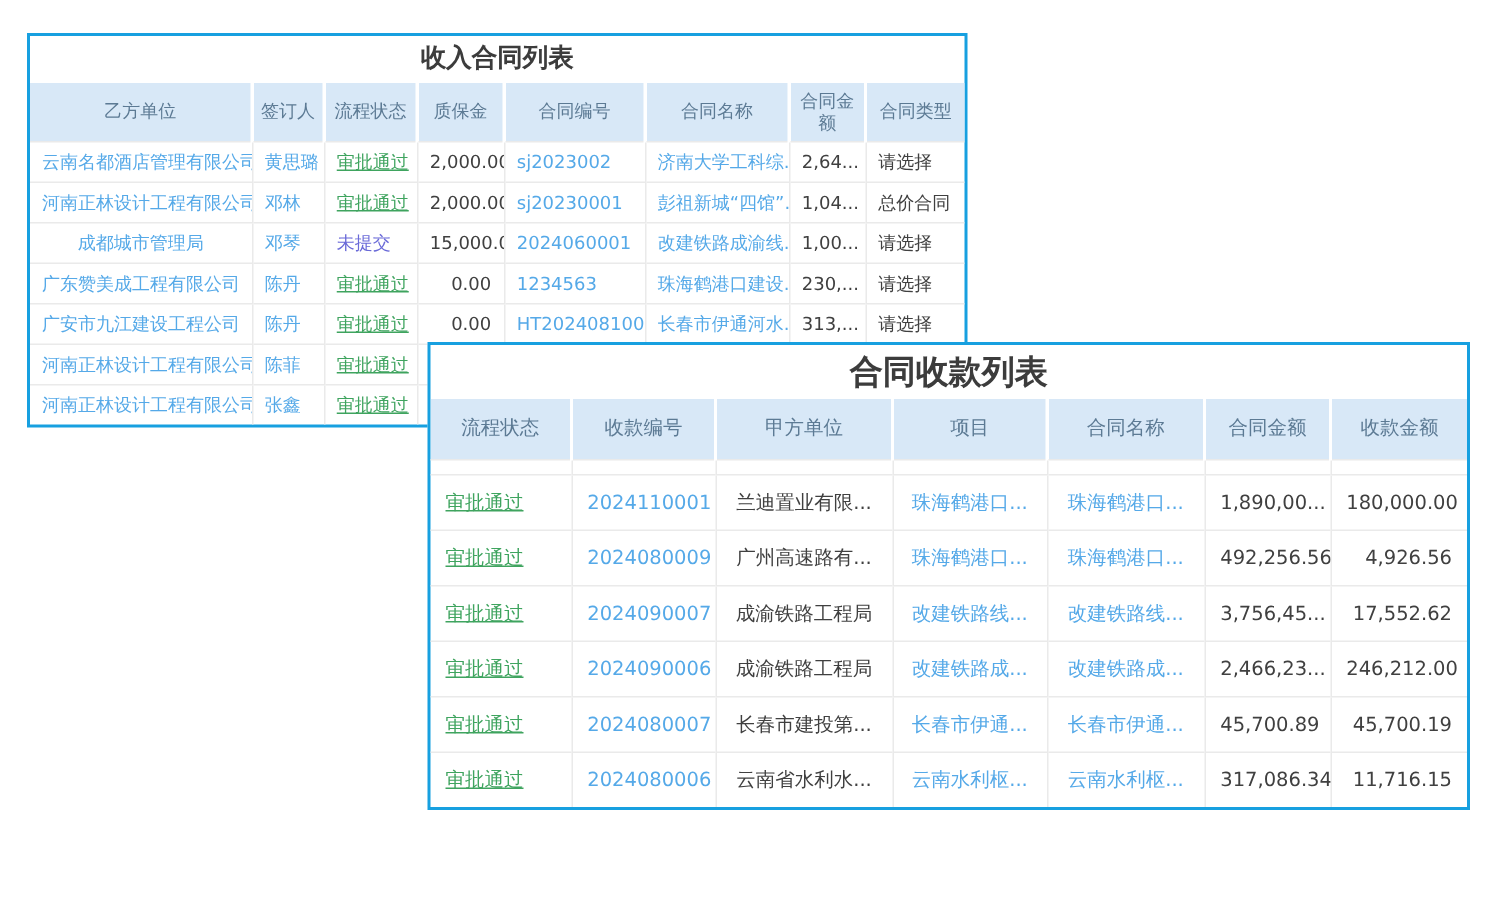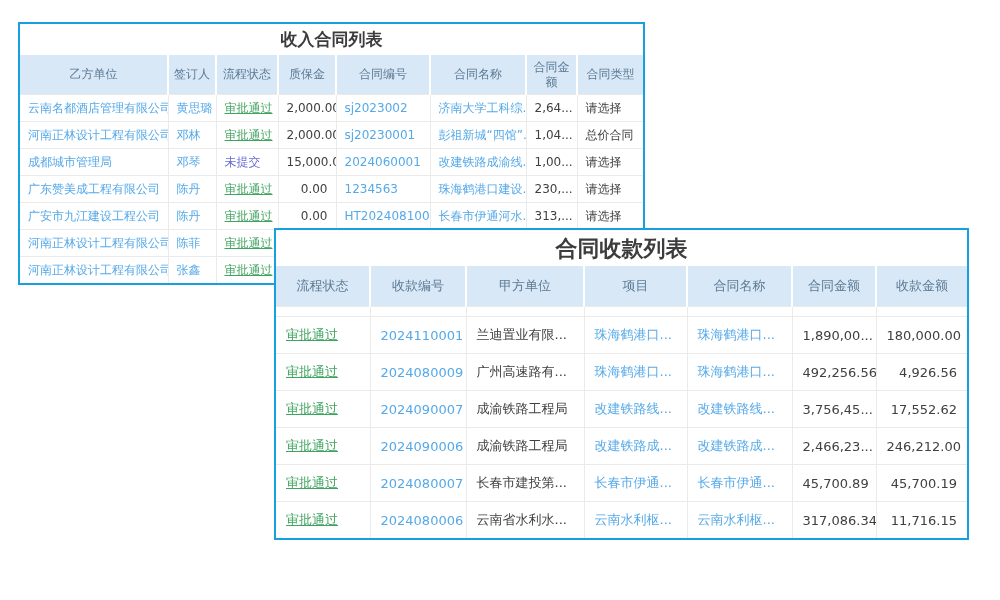--- a/index.html
+++ b/index.html
@@ -19,21 +19,21 @@
     width:1000px;height:600px;position:relative;overflow:hidden;
     background:#ffffff;
     font-family:"DejaVu Sans","Liberation Sans",sans-serif;
   }
   .panel{
     position:absolute;background:#ffffff;
     border:2px solid var(--accent);
     box-sizing:border-box;
   }
   .panel-1{left:18px;top:22px;width:627px;z-index:1;}
-  .panel-2{left:274px;top:228px;width:695px;z-index:2;}
+  .panel-2{left:285px;top:228px;width:695px;z-index:2;}
   .panel-title{
     text-align:center;font-weight:bold;color:var(--title);
   }
   .panel-1 .panel-title{height:31px;line-height:31px;font-size:17px;}
   .panel-2 .panel-title{height:36px;line-height:38px;font-size:22px;}
   table{border-collapse:collapse;table-layout:fixed;width:100%;}
   th{
     background:var(--header-bg);color:var(--header-text);
     font-weight:normal;text-align:center;vertical-align:middle;
     border-right:2px solid #ffffff;line-height:1.25;
@@ -50,21 +50,21 @@
   .panel-1 th{height:39px;font-size:12px;padding:0 4px;}
   .panel-1 td{height:26px;font-size:12px;padding:0 8px;}
   .panel-2 th{height:40px;font-size:13px;padding:0 6px;}
   .panel-2 td{height:36px;font-size:13px;padding:0 10px;}
   tr.spacer td{height:9px;padding:0;}
   .c-link{color:var(--link);}
   .c-green{color:var(--green);text-decoration:underline;}
   .c-orange{color:var(--orange);text-decoration:underline;}
   .c-purple{color:var(--purple);margin-left:32px;}
   .c-dark{color:var(--dark);}
-  .al{text-align:left;} .ac{} .ar{text-align:right;}
+  .al{text-align:center;} .ac{} .ar{text-align:right;}
 </style>
 </head>
 <body>
 
 <div class="panel panel-1">
   <div class="panel-title">收入合同列表</div>
   <table>
       <colgroup>
         <col style="width: 148px;">
         <col style="width: 48px;">

